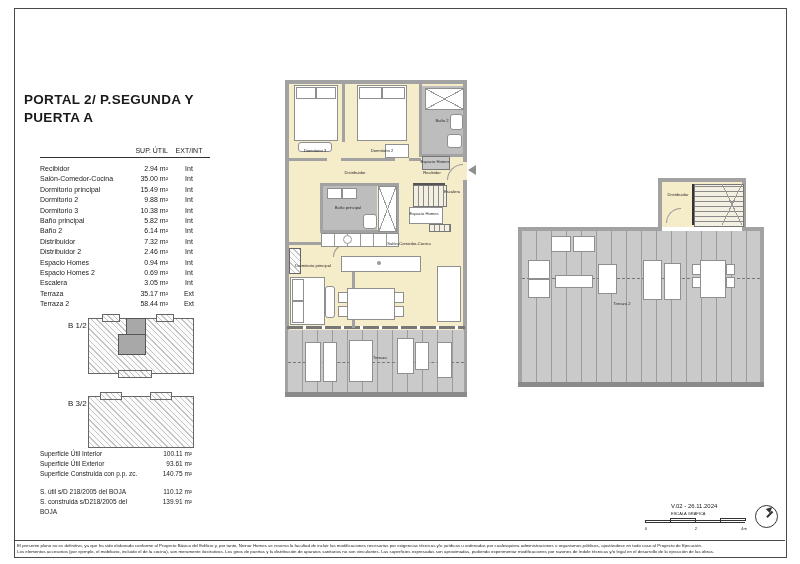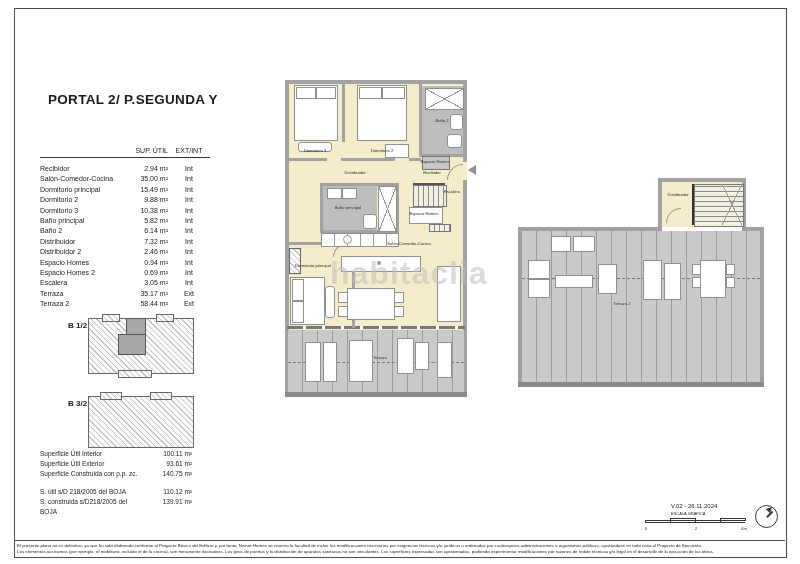--- a/index.html
+++ b/index.html
@@ -3,29 +3,29 @@
 <meta charset="utf-8">
 <style>
   html,body { margin:0; padding:0; background:#fff; }
   body { font-family:"Liberation Sans", sans-serif; color:#1a1a1a; }
   #page { position:relative; width:800px; height:564px; background:#fff; overflow:hidden; }
   .abs { position:absolute; }
   .frame { position:absolute; left:14px; top:8px; width:771px; height:548px; border:1px solid #4a4a4a; }
   .divider { position:absolute; left:14px; top:540px; width:771px; border-top:1px solid #4a4a4a; }
 
   
-  .title { position:absolute; left:48px; top:91px; font-size:13.5px; font-weight:bold; line-height:17.5px; letter-spacing:.3px; }
+  .title { position:absolute; left:24px; top:91px; font-size:13.5px; font-weight:bold; line-height:17.5px; letter-spacing:.3px; }
   .area-table { position:absolute; left:40px; top:147px; width:170px; font-size:7px; }
   .thead { display:flex; border-bottom:1px solid #333; padding-bottom:3px; margin-bottom:6px; }
   .trow { display:flex; line-height:10.4px; }
   .c-name { flex:1; }
   .c-area { width:52px; text-align:right; }
   .c-loc  { width:42px; text-align:center; }
 
-  .keylabel { position:absolute; font-size:8px; font-weight:bold;padding-left:24px; }
+  .keylabel { position:absolute; font-size:8px; font-weight:normal;padding-left:24px; }
   .hatch { position:absolute; background-color:#fbfbfb;
            background-image:repeating-linear-gradient(45deg, rgba(150,150,150,0) 0 3px, rgba(150,150,150,.55) 3px 4px);
            border:1px solid #666; }
   .unit  { position:absolute; background:#a8a8a8; border:1px solid #555; }
 
   .summary { position:absolute; left:40px; width:152px; font-size:6.5px; }
   .srow { display:flex; line-height:9.8px; }
   .s-name { flex:1; } .s-val { width:48px; text-align:right; }
 
   
@@ -64,20 +64,21 @@
 </style>
 </head>
 <body>
 
 <div id="page">
   <div class="frame"></div>
   <div class="divider"></div>
 
   <div class="title">
     <div>PORTAL 2/ P.SEGUNDA Y</div>
+    <div>PUERTA A</div>
   </div>
 
   <div class="area-table">
     <div class="thead">
       <span class="c-name"></span>
       <span class="c-area">SUP. ÚTIL</span>
       <span class="c-loc">EXT/INT</span>
     </div>
     <div class="trow">
         <span class="c-name">Recibidor</span>
@@ -321,21 +322,20 @@
     <div class="furn" style="left:125px; top:82px; width:17px; height:38px;"></div>
     <div class="furn" style="left:146px; top:85px; width:15px; height:35px;"></div>
     <div class="furn" style="left:182px; top:82px; width:24px; height:36px;"></div>
     <div class="furn" style="left:174px; top:86px; width:7px; height:9px;"></div>
     <div class="furn" style="left:174px; top:99px; width:7px; height:9px;"></div>
     <div class="furn" style="left:208px; top:86px; width:7px; height:9px;"></div>
     <div class="furn" style="left:208px; top:99px; width:7px; height:9px;"></div>
     <div class="rlabel" style="left:104px; top:126px;">Terraza 2</div>
   </div>
 
-  <div class="watermark">habitaclia</div>
 
   <div class="version">V.02 - 26.11.2024</div>
   <div class="scalelabel">ESCALA GRAFICA</div>
   <div class="scalebar">
     <div class="base"></div>
     <div class="seg" style="left:0; top:2px;"></div>
     <div class="seg" style="left:25px; top:0;"></div>
     <div class="seg" style="left:50px; top:2px;"></div>
     <div class="seg" style="left:75px; top:0;"></div>
   </div>

